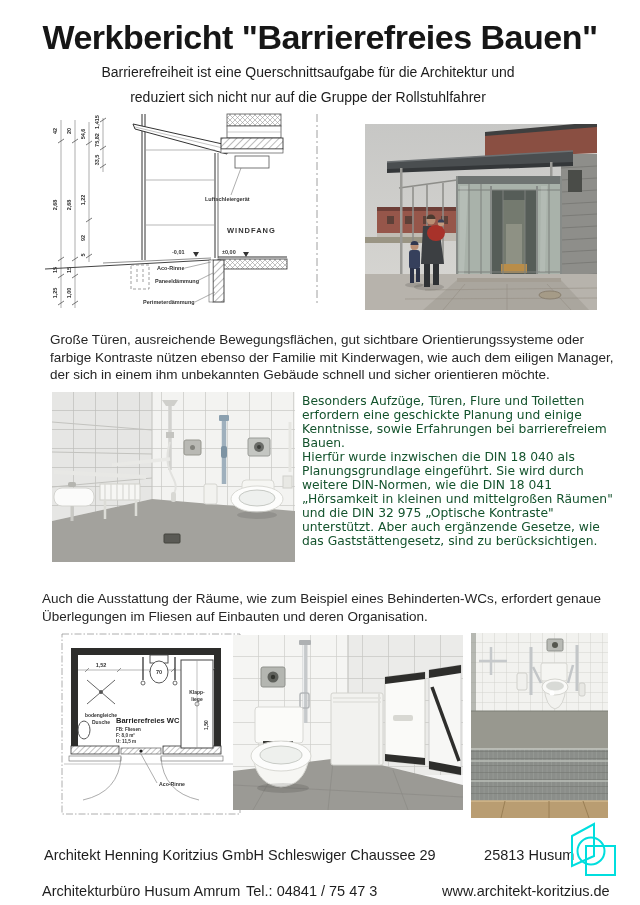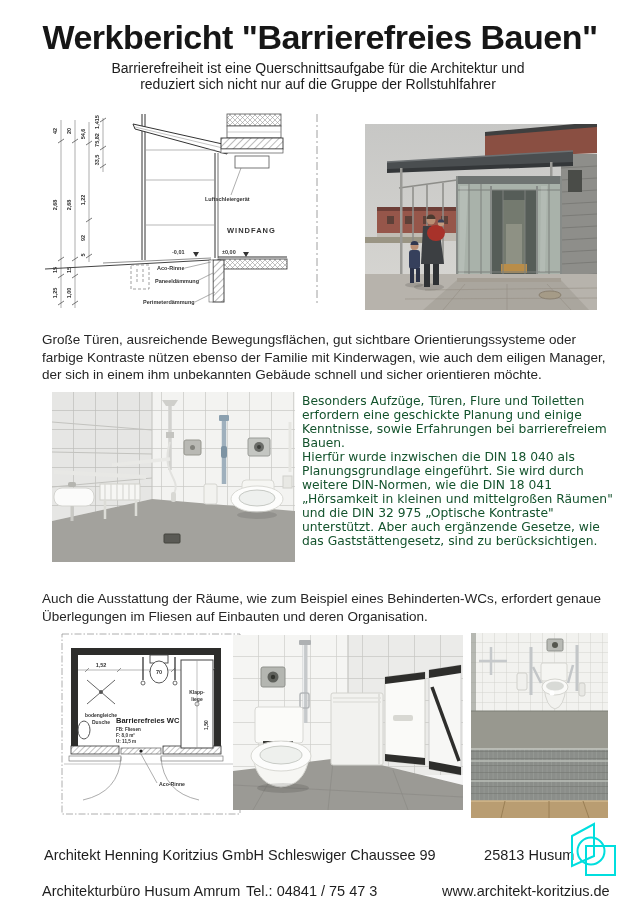--- a/index.html
+++ b/index.html
@@ -1,24 +1,24 @@
 <!DOCTYPE html>
 <html><head>
 <meta charset="utf-8">
 <style>
   html,body{margin:0;padding:0;background:#fff;}
   .page{position:relative;width:640px;height:905px;background:#ffffff;overflow:hidden;
         font-family:"Liberation Sans",sans-serif;color:#222;}
   .title{position:absolute;top:18px;left:0;width:640px;text-align:center;
          font-size:34px;font-weight:700;letter-spacing:-0.5px;color:#161616;}
   .subtitle{position:absolute;top:60px;left:0;width:616px;text-align:center;
-            font-size:14px;line-height:16px;white-space:pre-line;color:#1c1c1c;margin-left:10px;}
+            font-size:14px;line-height:25px;white-space:pre-line;color:#1c1c1c;}
   .para{position:absolute;left:42px;width:575px;font-size:13.5px;line-height:17.5px;
         white-space:pre-line;color:#262626;}
-  #para1{top:331px;}
+  #para1{top:331px;margin-left:8px;}
   #para2{top:590px;}
   .highlight{position:absolute;left:302px;top:394px;width:330px;
              font-family:"DejaVu Sans",sans-serif;font-size:12.3px;line-height:14px;
              white-space:pre;color:#14532d;}
   .figure{position:absolute;font-weight:bold;}
   #fig-section{left:45px;top:110px;width:300px;height:210px;}
   #fig-entrance{left:365px;top:124px;width:232px;height:186px;}
   #fig-bathroom{left:52px;top:392px;width:243px;height:170px;}
   #fig-plan{left:59px;top:630px;width:185px;height:190px;text-align:center;}
   #fig-wc{left:233px;top:635px;width:230px;height:175px;}
@@ -552,21 +552,21 @@
         <line x1="34" y1="168" x2="30" y2="185" stroke="#9a7f55" stroke-width="1"></line>
         <line x1="78" y1="168" x2="78" y2="185" stroke="#9a7f55" stroke-width="1"></line>
         <line x1="112" y1="168" x2="118" y2="185" stroke="#9a7f55" stroke-width="1"></line>
       </g>
     </svg>
   </div>
 
   <div class="footer">
     <div class="r1">
       <span id="f-company">Architekt Henning Koritzius GmbH</span>
-      <span id="f-street">Schleswiger Chaussee 99</span>
+      <span id="f-street">Schleswiger Chaussee 29</span>
       <span>25813 Husum</span>
     </div>
     <div class="r1">
       <span id="f-office">Architekturbüro   Husum   Amrum</span>
       <span id="f-phone">Tel.: 04841 / 75 47 3</span>
       <span>www.architekt-koritzius.de</span>
     </div>
   </div>
 
   <svg id="logo" viewBox="0 0 68 68">

